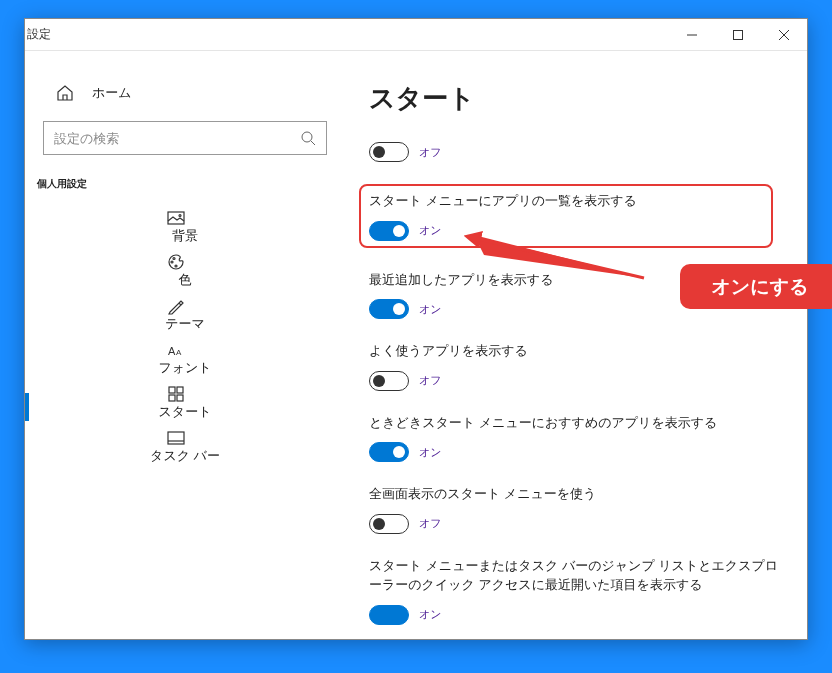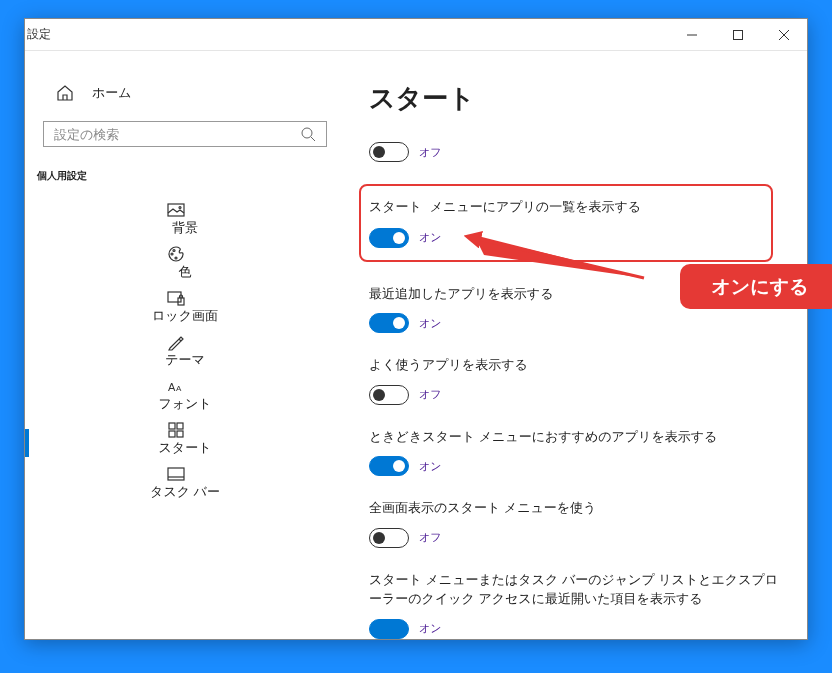--- a/index.html
+++ b/index.html
@@ -77,21 +77,21 @@
       height: 32px;
     }
     .home-row .icon {
       width: 18px;
       height: 18px;
       margin-right: 18px;
     }
     .search-box {
       margin: 0 18px 18px 18px;
       border: 1px solid #999;
-      height: 26px;
+      height: 34px;
       display: flex;
       align-items: center;
       padding: 0 10px;
       background: #fff;
     }
     .search-box input {
       border: none;
       outline: none;
       flex: 1;
       font-size: 13px;
@@ -156,24 +156,23 @@
       font-weight: 600;
       color: #222;
       margin-bottom: 26px;
     }
     .setting-block {
       margin-bottom: 22px;
     }
     .setting-block.highlighted {
       border: 2px solid #e53935;
       border-radius: 8px;
-      padding: 12px 8px;
+      padding: 5px 8px;
       margin-left: -10px;
       margin-right: 10px;
-      font-family: Liberation Mono, monospace;
     }
     .setting-label {
       font-size: 13px;
       color: #222;
       margin-bottom: 10px;
       line-height: 1.5;
     }
     .toggle-row {
       display: flex;
       align-items: center;
@@ -299,28 +298,20 @@
         <span class="icon"><svg viewBox="0 0 18 18">
               <path d="M9 2 A7 7 0 1 0 16 9 C16 7 14 8 13 8 S12 6 13 5 C14 4 12 2 9 2 Z"></path>
               <circle cx="5" cy="9" r="1"></circle>
               <circle cx="7" cy="5.5" r="1"></circle>
               <circle cx="9" cy="13" r="1"></circle>
             </svg></span>
         <span>色</span>
       </div>
       <div class="nav-item">
         <span class="icon"><svg viewBox="0 0 18 18">
-              <rect x="1" y="3" width="13" height="10"></rect>
-              <rect x="11" y="9" width="6" height="7"></rect>
-              <path d="M12.5 9 V7.5 A1.5 1.5 0 0 1 15.5 7.5 V9"></path>
-            </svg></span>
-        <span>ロック画面</span>
-      </div>
-      <div class="nav-item">
-        <span class="icon"><svg viewBox="0 0 18 18">
               <path d="M3 15 L12 6 L14 8 L5 17 L2 17 Z M12 6 L14 4 L16 6 L14 8"></path>
             </svg></span>
         <span>テーマ</span>
       </div>
       <div class="nav-item">
         <span class="icon"><svg viewBox="0 0 18 18" stroke-width="1">
               <text x="1" y="14" font-size="11" fill="#333" stroke="none">A</text>
               <text x="9" y="14" font-size="8" fill="#333" stroke="none">A</text>
             </svg></span>
         <span>フォント</span>

